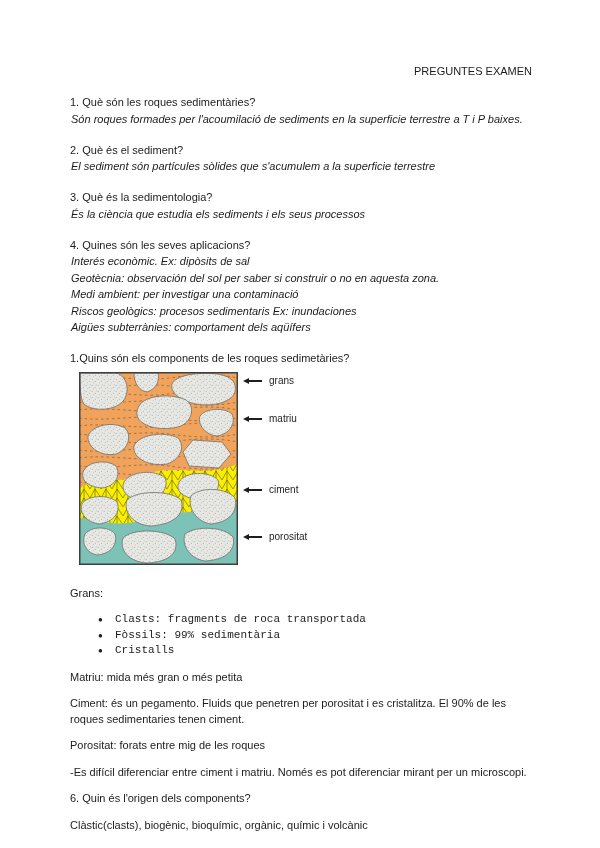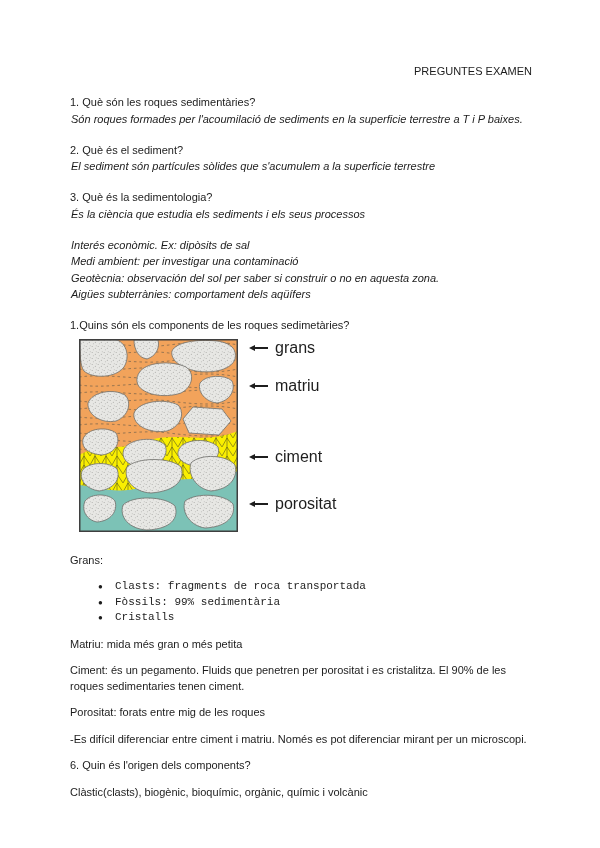--- a/index.html
+++ b/index.html
@@ -26,25 +26,25 @@
   
   .figure {
     position: relative;
     width: 330px;
     height: 193px;
     margin: 5px 0 21px 9px;
   }
   .rockbox { display: block; }
   .fig-label {
     position: absolute;
-    left: 169px;
+    left: 163px;
     height: 13px;
     display: flex;
     align-items: center;
-    font-size: 16px;
+    font-size: 10px;
     color: #1e1e1e;
     white-space: nowrap;
   }
   .arrow {
     position: relative;
     display: inline-block;
     width: 13px;
     height: 1.4px;
     background: #1e1e1e;
     margin-right: 7px;
@@ -83,23 +83,25 @@
       <div class="h">2. Què és el sediment?</div>
       <p>El sediment són partícules sòlides que s'acumulem a la superficie terrestre</p>
     </div>
 
     <div class="sec">
       <div class="h">3. Què és la sedimentologia?</div>
       <p>És la ciència que estudia els sediments i els seus processos</p>
     </div>
 
     <div class="sec">
+      <div class="h">4. Quines són les seves aplicacions?</div>
       <p>Interés econòmic. Ex: dipòsits de sal</p>
+      <p>Geotècnia: observación del sol per saber si construir o no en aquesta zona.</p>
       <p>Medi ambient: per investigar una contaminació</p>
-      <p>Geotècnia: observación del sol per saber si construir o no en aquesta zona.</p>
+      <p>Riscos geològics: procesos sedimentaris Ex: inundaciones</p>
       <p>Aigües subterrànies: comportament dels aqüífers</p>
     </div>
 
     <div class="sec">
       <div class="h">1.Quins són els components de les roques sedimetàries?</div>
 
       <div class="figure">
         <svg class="rockbox" width="159" height="193" viewBox="0 0 159 193" xmlns="http://www.w3.org/2000/svg">
           <defs>
             <pattern id="speckle" width="6" height="6" patternUnits="userSpaceOnUse">

